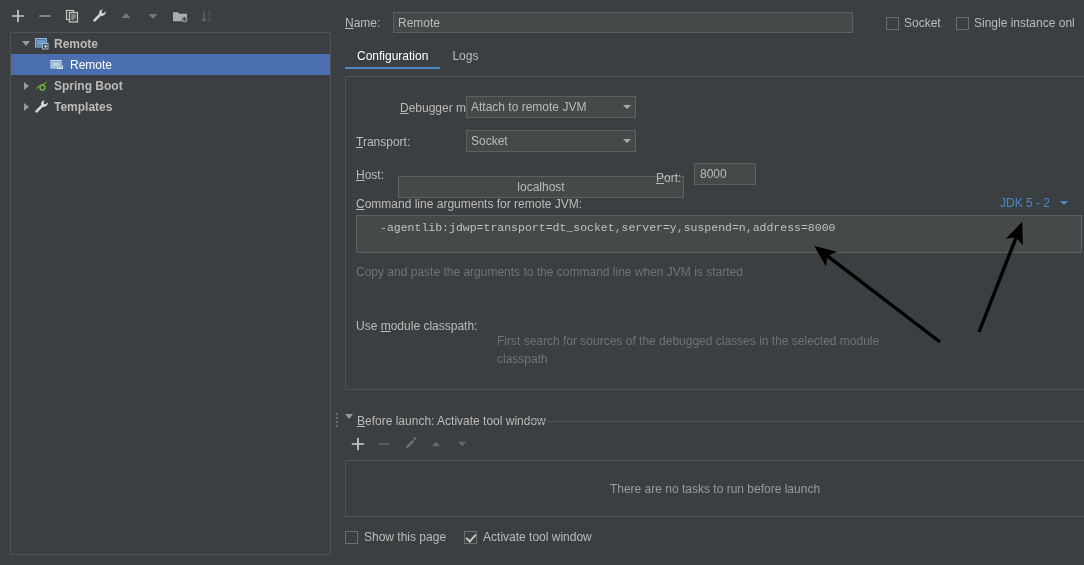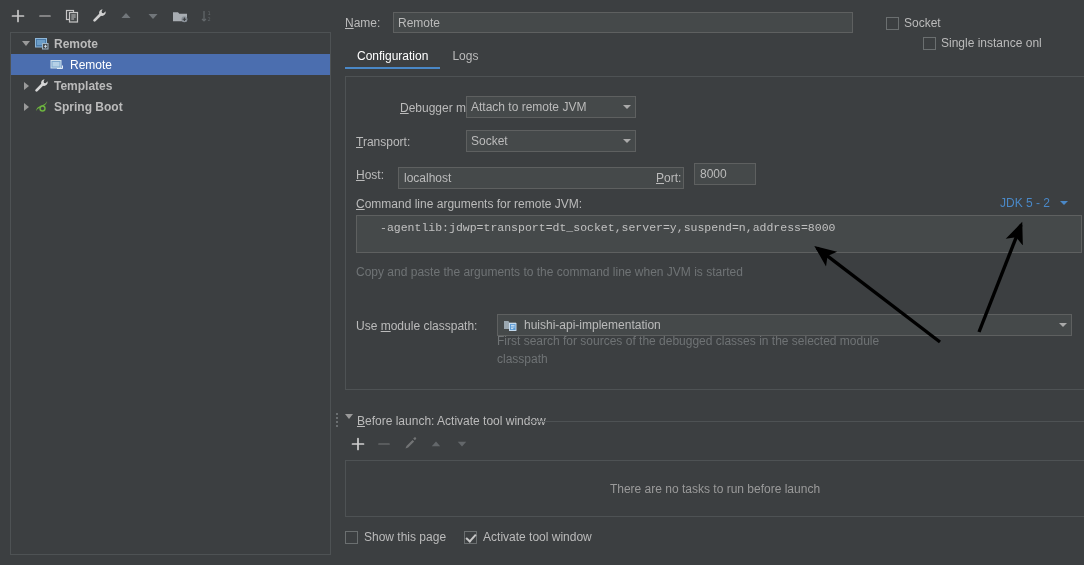--- a/index.html
+++ b/index.html
@@ -232,53 +232,53 @@
         </span>
         <span class="lbl">Remote</span>
       </div>
 
       <div class="tree-row">
         <span class="twisty">
             <span class="tri-right"></span>
           </span>
         <span class="t-ico">
           <svg width="15" height="15" viewBox="0 0 15 15">
-            <path d="M10.6 1.2a3.6 3.6 0 0 0-3.4 4.6L1.6 11.4a1.3 1.3 0 1 0 1.9 1.9l5.6-5.6a3.6 3.6 0 0 0 4.5-4.4l-2 2-1.6-.4-.4-1.6z" fill="#d7d7d7"></path>
+            <path d="M13 2c-1.6 3.6-4.4 4.2-7 5.2C3.6 8.1 2 9.6 2.3 12c1.2-2.6 3.4-3.4 5.6-4.2C11 6.6 12.8 4.8 13 2z" fill="#6db33f"></path>
+            <circle cx="8.5" cy="9.5" r="3.2" fill="#6db33f"></circle>
+            <circle cx="8.5" cy="9.5" r="1.7" fill="#3c3f41"></circle>
           </svg>
         </span>
-        <span class="lbl">Templates</span>
+        <span class="lbl">Spring Boot</span>
       </div>
 
       <div class="tree-row">
         <span class="twisty">
             <span class="tri-right"></span>
           </span>
         <span class="t-ico">
           <svg width="15" height="15" viewBox="0 0 15 15">
-            <path d="M13 2c-1.6 3.6-4.4 4.2-7 5.2C3.6 8.1 2 9.6 2.3 12c1.2-2.6 3.4-3.4 5.6-4.2C11 6.6 12.8 4.8 13 2z" fill="#6db33f"></path>
-            <circle cx="8.5" cy="9.5" r="3.2" fill="#6db33f"></circle>
-            <circle cx="8.5" cy="9.5" r="1.7" fill="#3c3f41"></circle>
+            <path d="M10.6 1.2a3.6 3.6 0 0 0-3.4 4.6L1.6 11.4a1.3 1.3 0 1 0 1.9 1.9l5.6-5.6a3.6 3.6 0 0 0 4.5-4.4l-2 2-1.6-.4-.4-1.6z" fill="#d7d7d7"></path>
           </svg>
         </span>
-        <span class="lbl">Spring Boot</span>
+        <span class="lbl">Templates</span>
       </div>
 
     </div>
   </div>
 
   <div id="right-panel">
 
     <div id="name-row">
       <span id="name-label"><u>N</u>ame:</span>
       <input id="name-input" type="text" value="Remote" style="">
       <span class="cbx-wrap" style="left:555px; top:16px;">
         <span class="cbx"></span>
         <span class="cbx-label">Socket</span>
       </span>
-      <span class="cbx-wrap" style="left:592px; top:16px;margin-top:20px;">
+      <span class="cbx-wrap" style="left:625px; top:16px;">
         <span class="cbx"></span>
         <span class="cbx-label">Single instance onl</span>
       </span>
     </div>
 
     <div id="tabs">
       <div class="tab active">Configuration</div>
       <div class="tab">Logs</div>
     </div>
 
@@ -290,44 +290,33 @@
         <span class="chev"></span>
       </div>
 
       <span class="frm-label" style="left:10px; top:58px;"><u>T</u>ransport:</span>
       <div class="combo" style="left:120px; top:53px; width:170px;">
         <span class="cval">Socket</span>
         <span class="chev"></span>
       </div>
 
       <span class="frm-label" style="left:10px; top:91px;"><u>H</u>ost:</span>
-      <input class="txtfield" style="left: 52px; top: 90px; width: 286px;" type="text" value="localhost">
+      <input class="txtfield" style="left: 52px; top: 99px; width: 286px; text-align: center;" type="text" value="localhost">
       <span class="frm-label" style="left:310px; top:94px;"><u>P</u>ort:</span>
       <input class="txtfield" style="left: 348px; top: 86px; width: 62px;" type="text" value="8000">
 
       <span class="frm-label" style="left:10px; top:120px;"><u>C</u>ommand line arguments for remote JVM:</span>
       <span id="jdk-link">
         <span>JDK 5 - 2</span>
         <span class="chev"></span>
       </span>
       <textarea id="cmd-area" spellcheck="false" style="">-agentlib:jdwp=transport=dt_socket,server=y,suspend=n,address=8000</textarea>
       <span id="cmd-hint">Copy and paste the arguments to the command line when JVM is started</span>
 
       <span class="frm-label" style="left:10px; top:242px;">Use <u>m</u>odule classpath:</span>
-      <div class="combo" style="left:151px; top:237px; width:575px;">
-        <span style="width:16px;height:16px;display:inline-flex;align-items:center;justify-content:center;margin-right:6px;flex:0 0 16px;">
-          <svg width="14" height="14" viewBox="0 0 14 14">
-            <path d="M1 3h4.4l1 1.4H13V11H1z" fill="#9aa7b0"></path>
-            <rect x="6.5" y="5.5" width="6.5" height="7" fill="#5b9bd5" stroke="#cfe2f3" stroke-width="0.9"></rect>
-            <path d="M8 7.4h3.6M8 9h3.6M8 10.6h2.3" stroke="#e8f1fa" stroke-width="0.8"></path>
-          </svg>
-        </span>
-        <span class="cval">huishi-api-implementation</span>
-        <span class="chev"></span>
-      </div>
       <span id="mcp-hint">First search for sources of the debugged classes in the selected module classpath</span>
 
     </div>
 
     <div id="bl-grip">
       <i></i>
         <i></i>
         <i></i>
         <i></i>
     </div>

